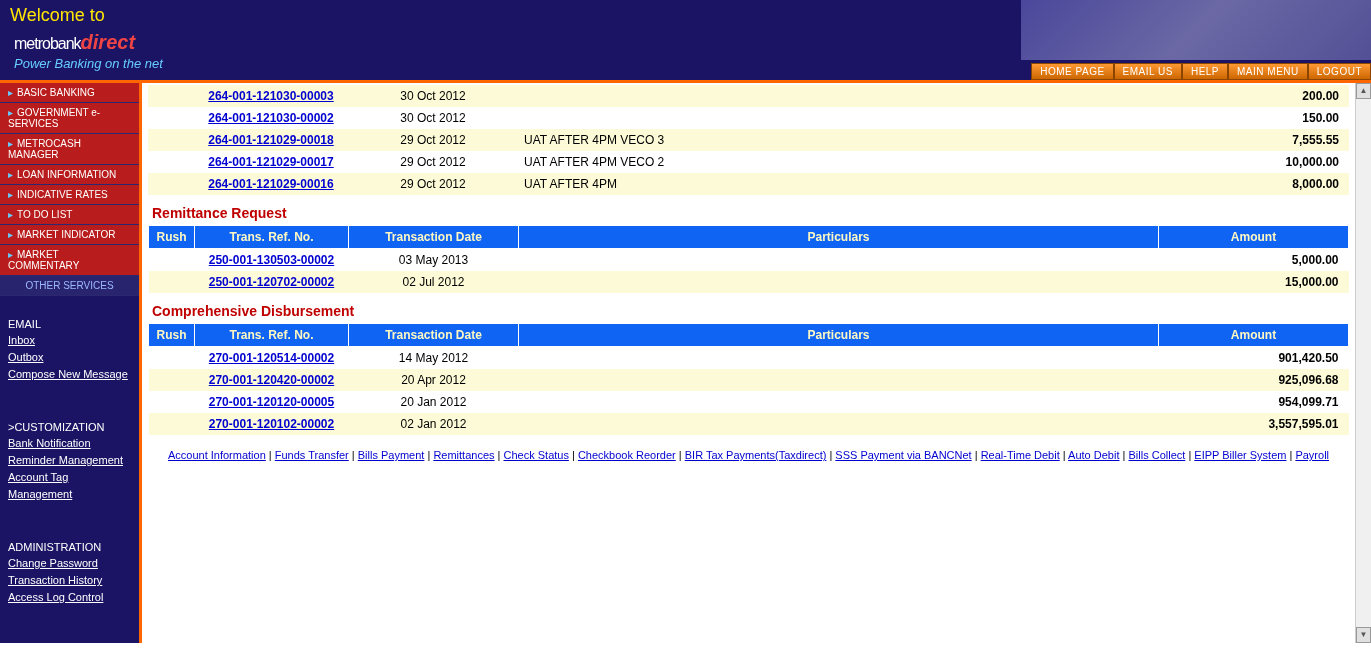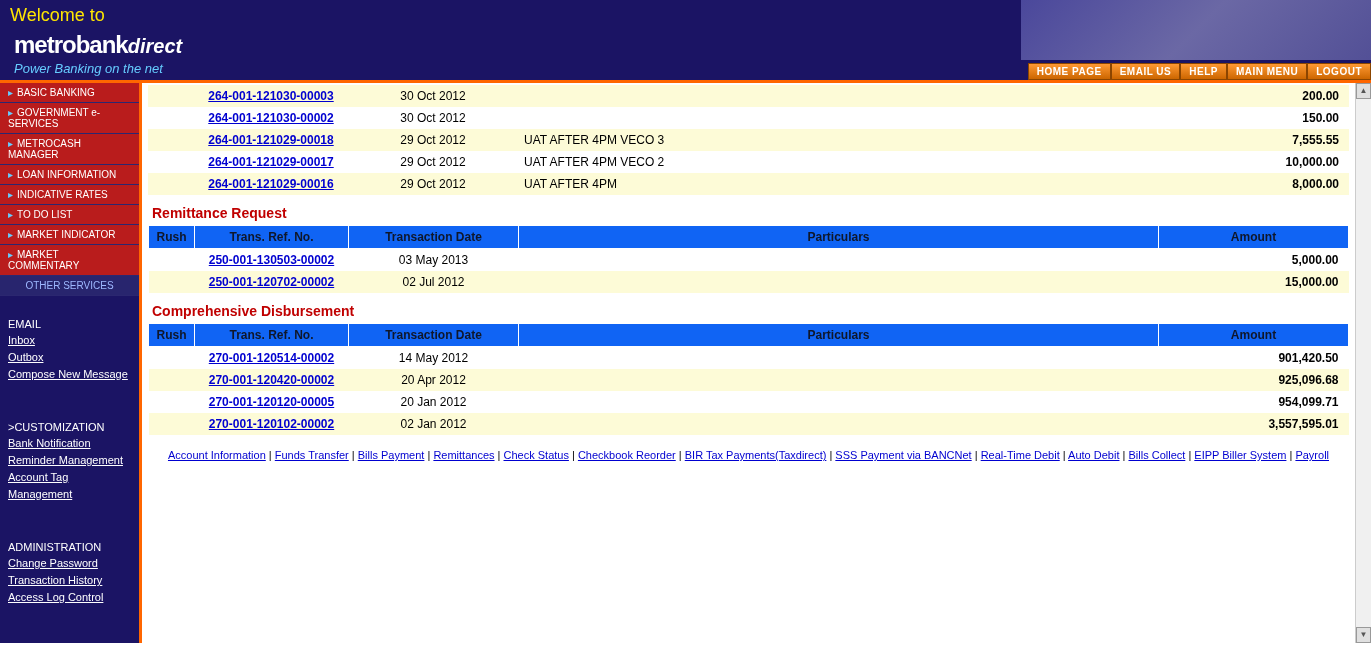--- a/index.html
+++ b/index.html
@@ -2,27 +2,27 @@
 <html><head>
 <meta charset="utf-8">
 <style>
   * { box-sizing: border-box; margin: 0; padding: 0; }
   body { font-family: Arial, sans-serif; font-size: 12px; background: #fff; width: 1371px; }
   
   
   .header { background: #1b1464; height: 83px; position: relative; border-bottom: 3px solid #ff6600; }
   .welcome { color: #ffe600; font-family: "Arial", sans-serif; font-size: 18px; padding: 5px 10px; }
   .logo { padding: 0 14px; }
-  .logo .m { color: #fff; font-weight: bold; font-size: 24px; letter-spacing: -1px; }
-  .logo .d { color: #ffffff; font-style: italic; font-weight: bold; font-size: 20px; }
+  .logo .m { color: #fff; font-weight: normal; font-size: 16px; letter-spacing: -1px; }
+  .logo .d { color: #ef4444; font-style: italic; font-weight: bold; font-size: 20px; }
   .tagline { color: #66ccff; font-style: italic; font-size: 13px; padding: 2px 14px; font-family: "Arial"; }
   .kb-img { position:absolute; right:0; top:0; width:350px; height:60px; background: linear-gradient(135deg,#6a6ac0 0%, #a0a0d0 50%, #7878b8 100%); opacity:.6; }
   
   .topnav { position:absolute; bottom:0; right:0; display:flex; }
-  .topnav a { display:block; background: linear-gradient(#ff9933, #cc6600); color:#fff; font-weight:bold; font-size:10px; text-align:center; text-decoration:none; border:1px solid #8b4500; padding:2px 8px; letter-spacing:0.5px; }
+  .topnav a { display:block; background: linear-gradient(#ff9933, #cc6600); color:#fff; font-weight:normal; font-size:10px; text-align:center; text-decoration:none; border:1px solid #8b4500; padding:2px 8px; letter-spacing:0.5px; }
   
   
   .wrap { display:flex; }
   
   
   .sidebar { width:142px; background:#1b1464; color:#fff; min-height:560px; border-right:3px solid #ff6600; }
   .sidebar .menu-item { display:block; padding:4px 8px; font-size:10px; color:#fff; border-bottom:1px solid #2b2770; background:#b91c1c; text-decoration:none; }
   .sidebar .menu-item .bullet { color:#66ccff; margin-right:4px; }
   .sidebar .menu-other { text-align:center; color:#9eb8ff; background:#28256e; }
   .sidebar .section-title { color:#fff; font-size:11px; padding:6px 8px 2px;margin-top:16px; }
@@ -30,21 +30,21 @@
   .sidebar .gap { height:16px; }
   
   
   .main { flex:1; background:#fff; padding:2px 6px 10px; position:relative; }
   .scrollbar { width:16px; background:#f0f0f0; border-left:1px solid #ccc; display:flex; flex-direction:column; justify-content:space-between; }
   .scrollbar .arrow { height:16px; background:#e0e0e0; border:1px solid #999; text-align:center; font-size:8px; line-height:14px; color:#555; }
   
   .section-head { color:#c00000; font-weight:bold; font-size:14px; padding:10px 4px 4px; }
   
   table.grid { width:100%; border-collapse:collapse; table-layout:fixed; }
-  table.grid th { background:#1064f4; color:#0f172a; font-weight:bold; font-size:12px; padding:4px; border:1px solid #fff; }
+  table.grid th { background:#1064f4; color:#fef9c3; font-weight:bold; font-size:12px; padding:4px; border:1px solid #fff; }
   table.grid td { padding:4px 6px; font-size:12px; }
   table.grid tr.odd td  { background:#fdfbd7; }
   table.grid tr.even td { background:#ffffff; }
   table.grid td.ref a { color:#0000d0; text-decoration:underline; font-weight:bold; }
   table.grid td.date { font-weight:normal; text-align:center; }
   table.grid td.part { font-weight:normal; }
   table.grid td.amt  { font-weight:bold; text-align:right; padding-right:10px; }
   table.grid td.ref  { text-align:center; }
   
   .col-rush { width:46px; }

